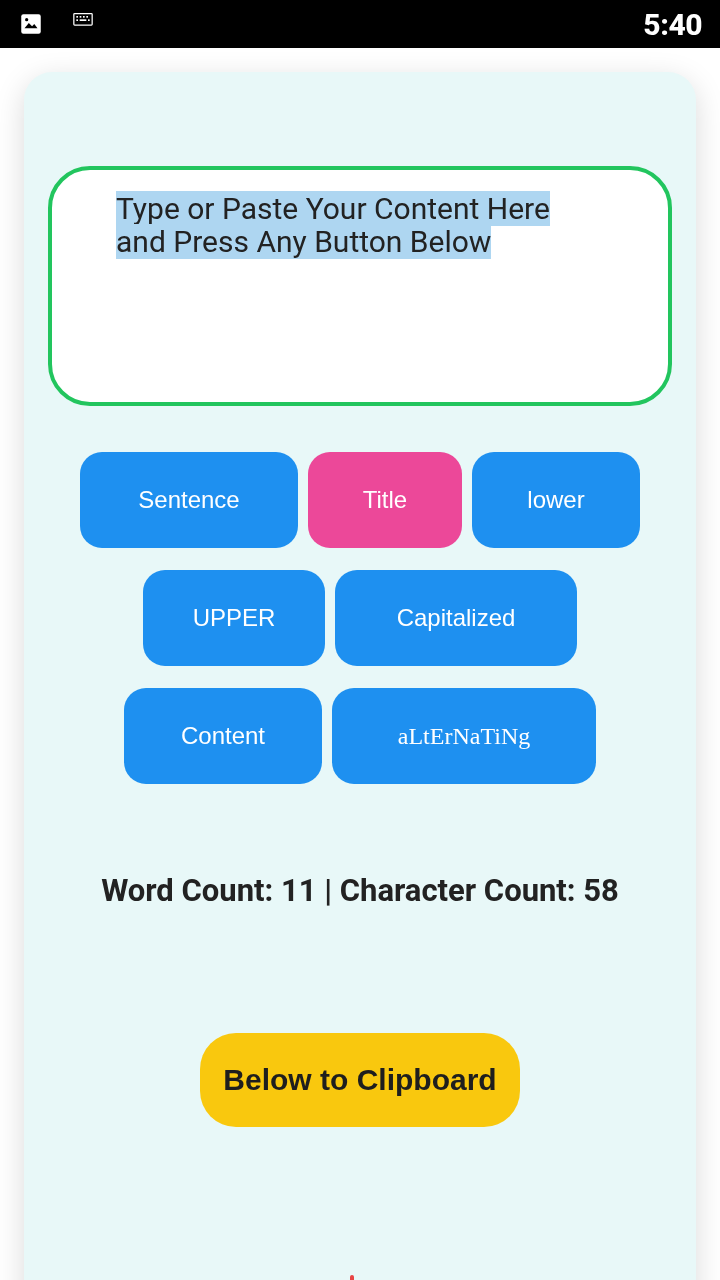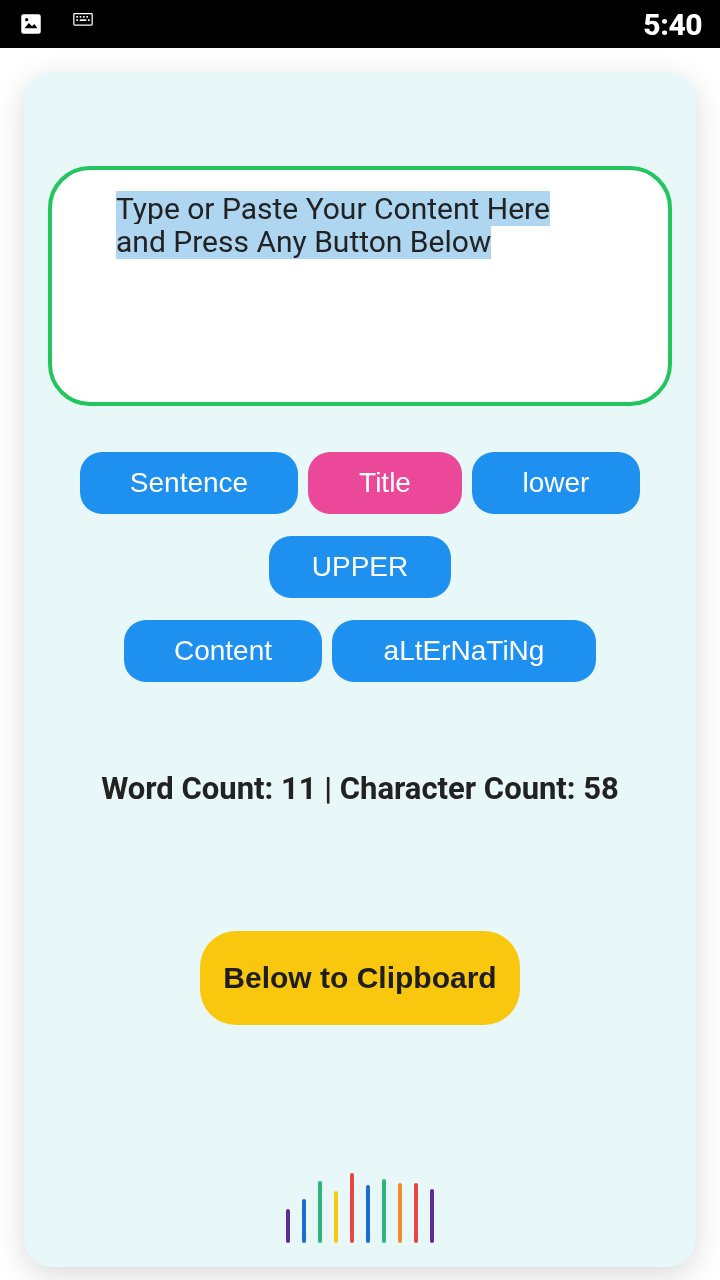--- a/index.html
+++ b/index.html
@@ -53,37 +53,37 @@
       flex-direction: column;
       gap: 22px;
       align-items: center;
     }
     .button-row { display: flex; gap: 10px; justify-content: center; }
     .case-btn {
       background: #1E90F0;
       color: #fff;
       border: none;
       border-radius: 22px;
-      height: 62px;
-      font-size: 28px;
+      height: 96px;
+      font-size: 24px;
       font-weight: 400;
       padding: 0 32px;
       cursor: pointer;
       display: flex;
       align-items: center;
       justify-content: center;
     }
     .case-btn.active { background: #ec4899; }
     .b-sentence { width: 218px; }
     .b-title { width: 154px; }
     .b-lower { width: 168px; }
     .b-upper { width: 182px; }
     .b-capitalized { width: 242px; }
     .b-inverse { width: 198px; }
-    .b-alt { width: 264px; }
+    .b-alt { width: 264px; font-family: Liberation Serif, serif; }
     .counts {
       margin-top: 88px;
       text-align: center;
       font-size: 31px;
       font-weight: 700;
       color: #222;
     }
     .copy-btn {
       margin: 124px auto 0;
       display: block;
@@ -146,20 +146,21 @@
     </div>
 
     <div class="button-rows">
       <div class="button-row">
         <button class="case-btn b-sentence">Sentence</button>
         <button class="case-btn b-title active">Title</button>
         <button class="case-btn b-lower">lower</button>
       </div>
       <div class="button-row">
         <button class="case-btn b-upper">UPPER</button>
+        <button class="case-btn b-capitalized">Capitalized</button>
       </div>
       <div class="button-row">
         <button class="case-btn b-inverse">Content</button>
         <button class="case-btn b-alt">aLtErNaTiNg</button>
       </div>
     </div>
 
     <div class="counts">Word Count: 11 | Character Count: 58</div>
 
     <button class="copy-btn">Below to Clipboard</button>

